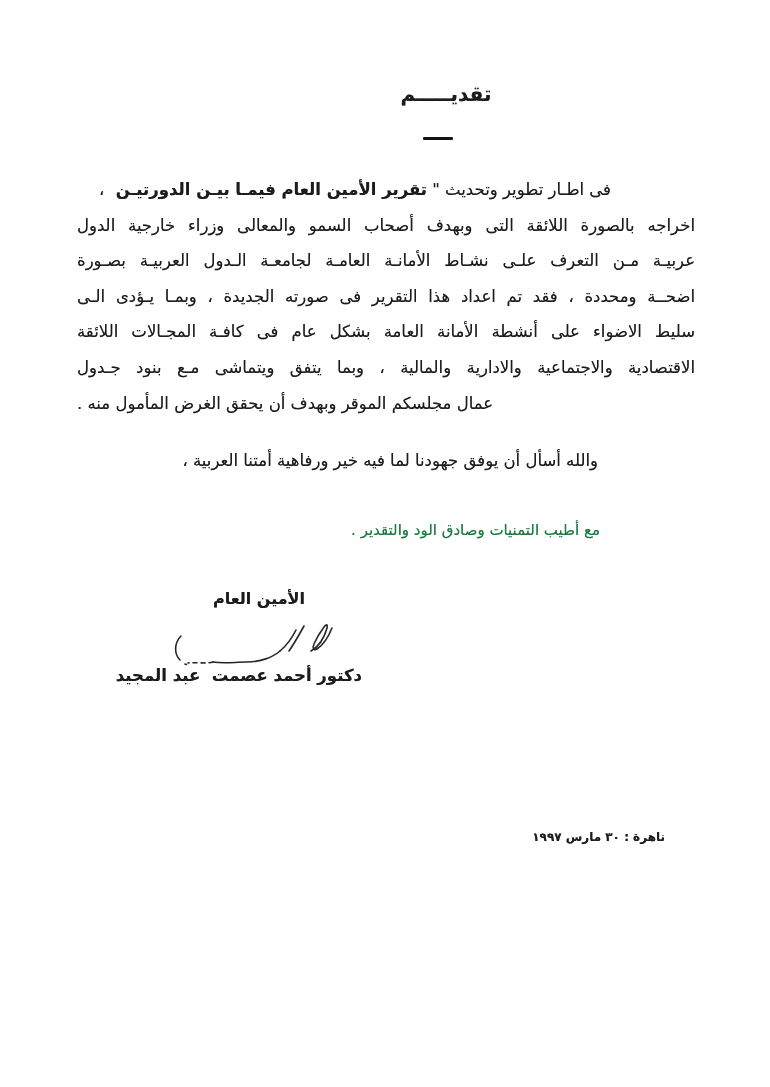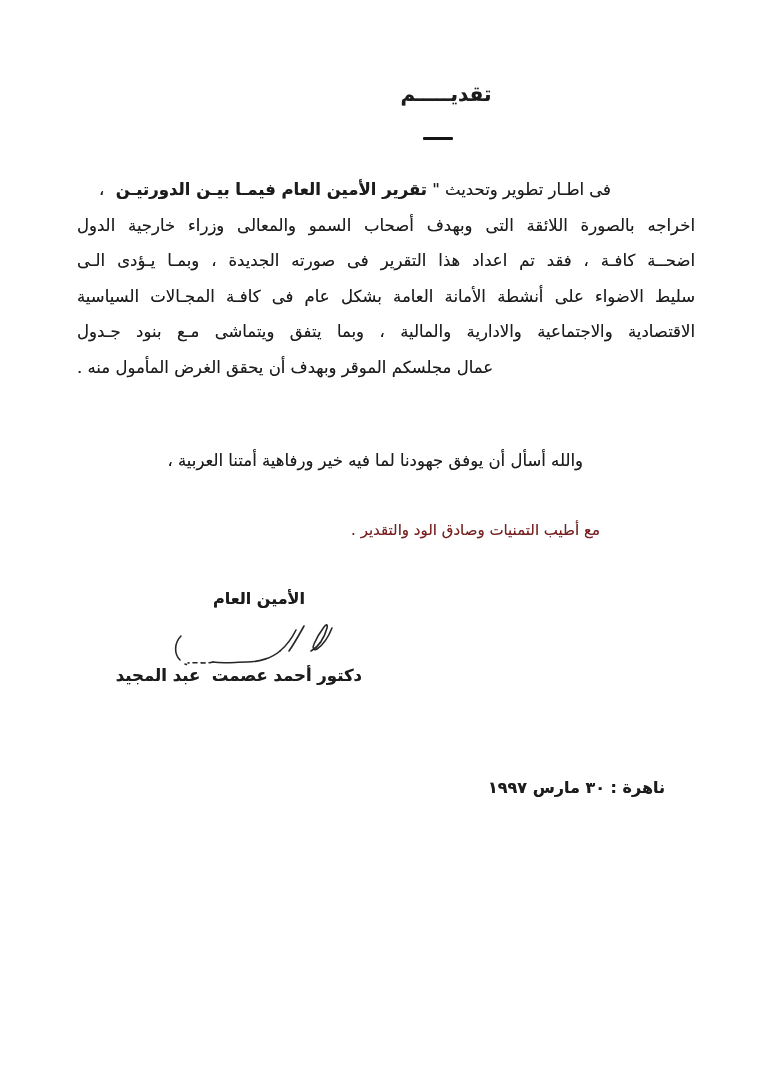--- a/index.html
+++ b/index.html
@@ -64,32 +64,32 @@
   .jline {
     text-align: justify;
     text-align-last: justify;
   }
   .lastline {
     text-align: left;
   }
   .closing {
     position: absolute;
     top: 451px;
-    right: 187px;
+    right: 172px;
     direction: rtl;
     font-size: 16.5px;
     white-space: nowrap;
   }
   .compliments {
     position: absolute;
     top: 521px;
     right: 170px;
     direction: rtl;
     font-size: 15px;
-    color: #7f1d1d;
+    color: #15803d;
     text-shadow: 0 0 0.6px rgba(120,120,120,0.8);
     filter: blur(0.3px);
     white-space: nowrap;
   }
   .sig-role {
     position: absolute;
     top: 589px;
     right: 465px;
     direction: rtl;
     font-size: 16px;
@@ -108,44 +108,45 @@
     top: 666px;
     right: 408px;
     direction: rtl;
     font-size: 16.5px;
     font-weight: bold;
     white-space: pre;
     margin-left: 24px;
   }
   .date-line {
     position: absolute;
-    top: 778px;
+    top: 830px;
     right: 105px;
     direction: rtl;
-    font-size: 16px;
+    font-size: 12px;
     font-weight: bold;
     white-space: nowrap;
   }
 </style>
 </head>
 <body>
 
 <div class="page ink">
 
   <h1 class="doc-title">تقديـــــم</h1>
   <div class="title-dash"></div>
 
   <div class="par1">
     <div class="line line-first">
       <span class="l1text"><span>فى اطـار تطوير وتحديث " </span><b>تقرير الأمين العام فيمـا بيـن الدورتيـن</b></span>
       <span class="l1comma">،</span>
     </div>
     <div class="line jline">اخراجه بالصورة اللائقة التى وبهدف أصحاب السمو والمعالى وزراء خارجية الدول</div>
-    <div class="line jline">اضحــة كافـة ، فقد تم اعداد هذا التقرير فى صورته الجديدة ، وبمـا يـؤدى الـى</div>
-    <div class="line jline">سليط الاضواء على أنشطة الأمانة العامة بشكل عام فى كافـة المجـالات السياسية</div>
+    <div class="line jline">عربيـة مـن التعرف علـى نشـاط الأمانـة العامـة لجامعـة الـدول العربيـة بصـورة</div>
+    <div class="line jline">اضحــة ومحددة ، فقد تم اعداد هذا التقرير فى صورته الجديدة ، وبمـا يـؤدى الـى</div>
+    <div class="line jline">سليط الاضواء على أنشطة الأمانة العامة بشكل عام فى كافـة المجـالات اللائقة</div>
     <div class="line jline">الاقتصادية والاجتماعية والادارية والمالية ، وبما يتفق ويتماشى مـع بنود جـدول</div>
     <div class="line lastline">عمال مجلسكم الموقر وبهدف أن يحقق الغرض المأمول منه .</div>
   </div>
 
   <div class="closing">والله أسأل أن يوفق جهودنا لما فيه خير ورفاهية أمتنا العربية ،</div>
 
   <div class="compliments">مع أطيب التمنيات وصادق الود والتقدير .</div>
 
   <div class="sig-role">الأمين العام</div>
 

